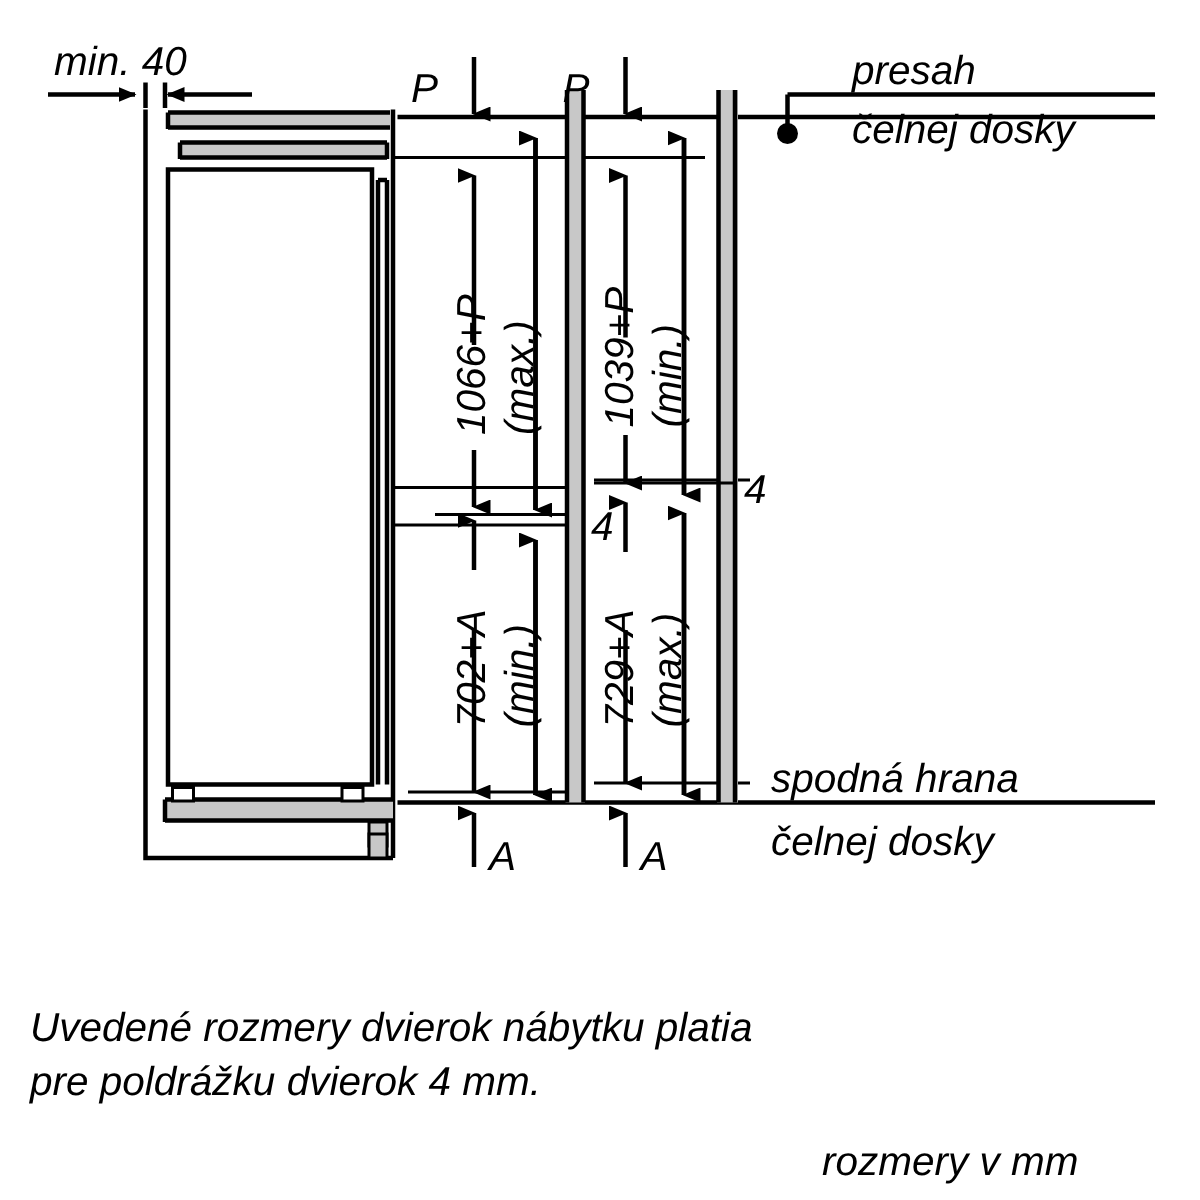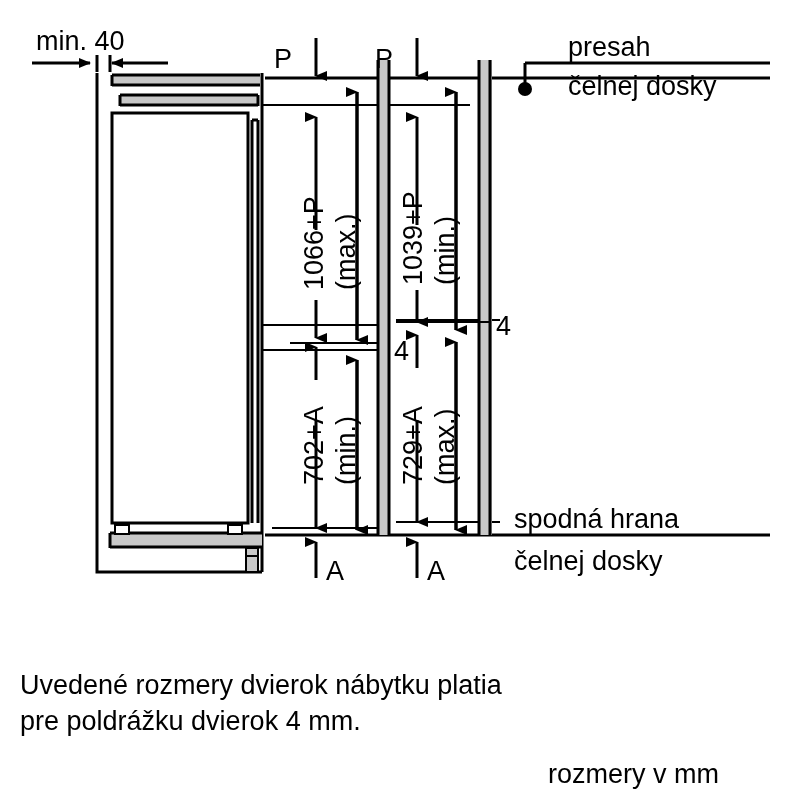--- a/index.html
+++ b/index.html
@@ -11,20 +11,21 @@
     width: 800px;
     height: 800px;
     font-family: "Liberation Sans", sans-serif;
     color: #000000;
     overflow: hidden;
   }
   #root {
     position: relative;
     width: 800px;
     height: 765px;
+    font-style: italic;
   }
   svg.diagram {
     position: absolute;
     left: 0;
     top: 0;
     width: 800px;
     height: 800px;
     display: block;
   }
   text {

